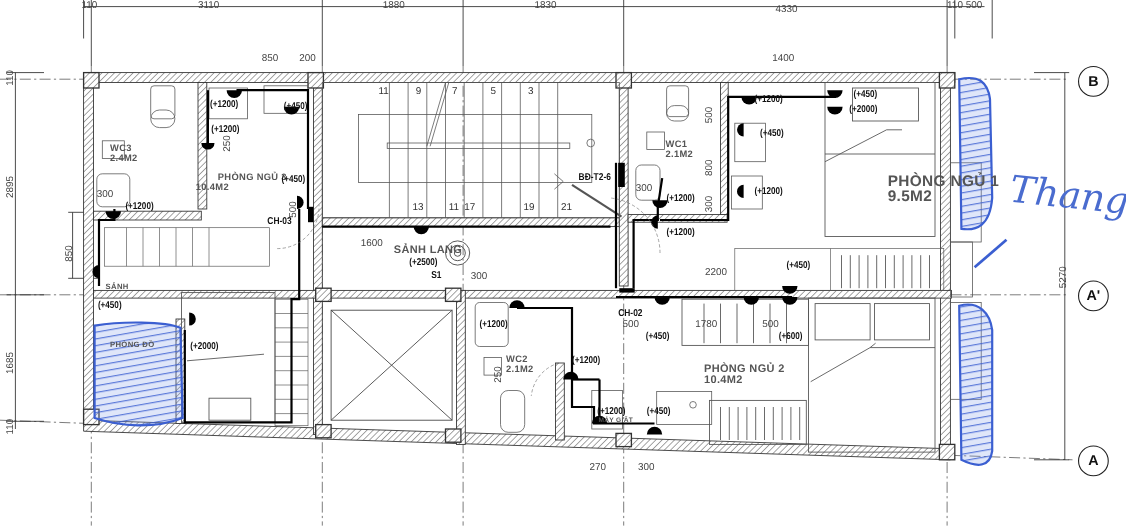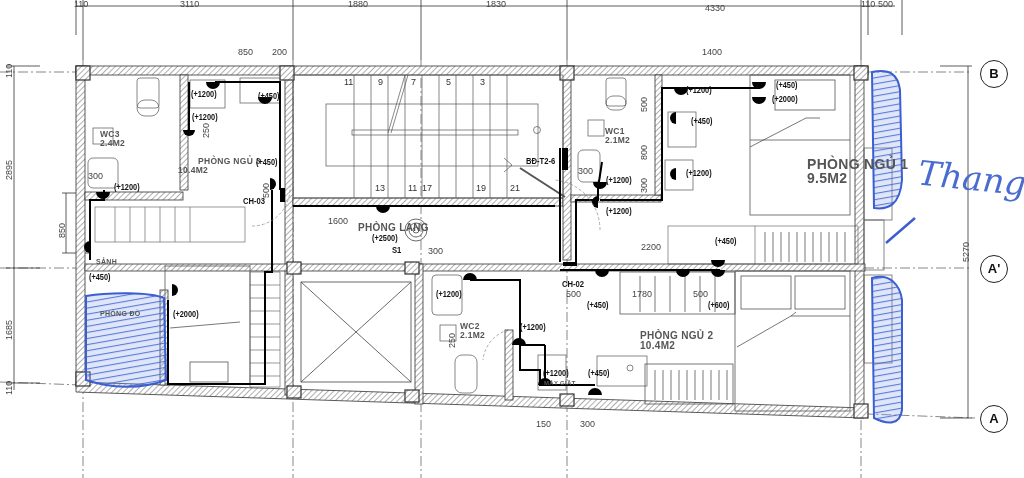--- a/index.html
+++ b/index.html
@@ -319,41 +319,41 @@
 <span class="lbl dim" style="left:428px;top:247px">300</span>
 <span class="lbl dimv" style="left:640px;top:112px">500</span>
 <span class="lbl dimv" style="left:640px;top:160px">800</span>
 <span class="lbl dimv" style="left:640px;top:193px">300</span>
 <span class="lbl dim" style="left:578px;top:167px">300</span>
 <span class="lbl dim" style="left:641px;top:243px">2200</span>
 <span class="lbl dim" style="left:566px;top:290px">500</span>
 <span class="lbl dim" style="left:632px;top:290px">1780</span>
 <span class="lbl dim" style="left:693px;top:290px">500</span>
 <span class="lbl dimv" style="left:448px;top:348px">250</span>
-<span class="lbl dim" style="left:536px;top:420px">150</span>
+<span class="lbl dim" style="left:536px;top:420px">270</span>
 <span class="lbl dim" style="left:580px;top:420px">300</span>
 
 <div class="lbl room" style="left:100px;top:130px;width:60px">
   <div>WC3</div>
   <div>2.4M2</div>
 </div>
 <div class="lbl room" style="left:198px;top:157px;width:80px">
   <div>PHÒNG NGỦ 3</div>
   <div style="margin-left:-20px">10.4M2</div>
 </div>
 <div class="lbl room" style="left:605px;top:127px;width:50px">
   <div>WC1</div>
   <div>2.1M2</div>
 </div>
 <div class="lbl room" style="left:807px;top:157px;width:90px;font-size:14px">
   <div>PHÒNG NGỦ 1</div>
   <div>9.5M2</div>
 </div>
 <div class="lbl room" style="left:358px;top:223px;width:60px;font-size:10px">
-  <div>PHÒNG LANG</div>
+  <div>SẢNH LANG</div>
 </div>
 <div class="lbl room" style="left:460px;top:322px;width:36px">
   <div>WC2</div>
   <div>2.1M2</div>
 </div>
 <div class="lbl room" style="left:640px;top:331px;width:95px;font-size:10px">
   <div>PHÒNG NGỦ 2</div>
   <div>10.4M2</div>
 </div>
 <div class="lbl room" style="left:100px;top:310px;width:50px;font-size:7px">

